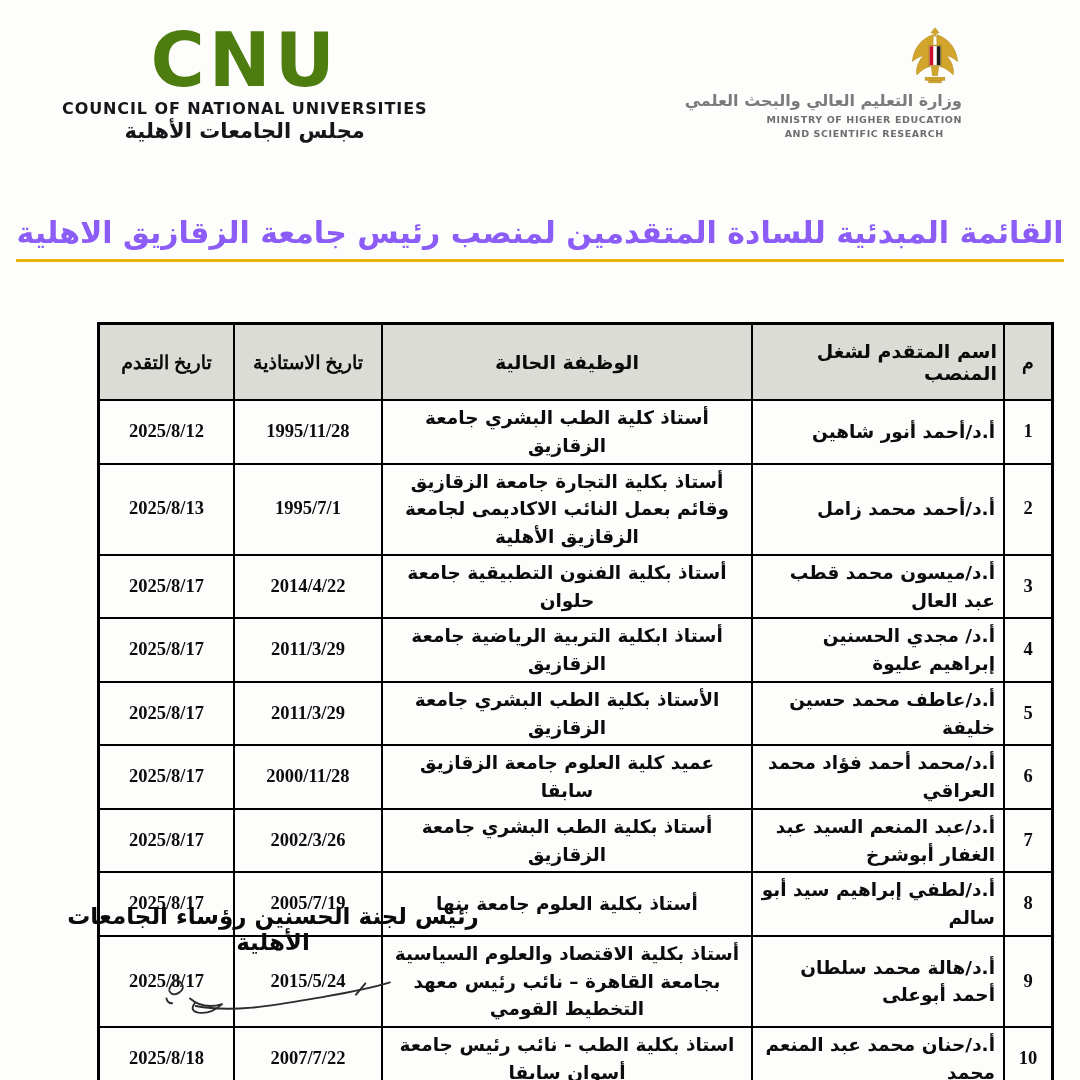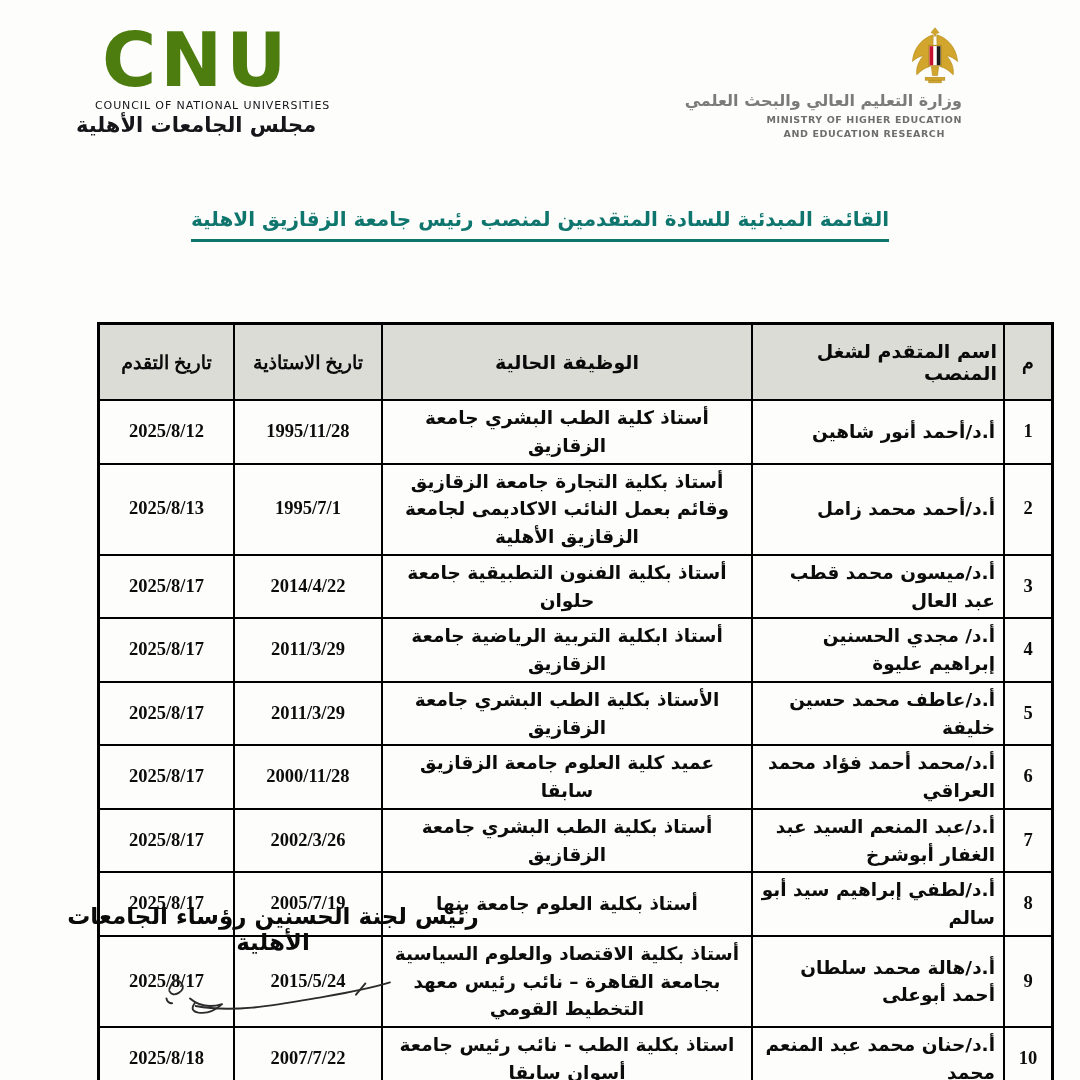--- a/index.html
+++ b/index.html
@@ -6,31 +6,31 @@
   body{
     width:1080px;height:1080px;background:#ffffff;position:relative;
     font-family:"DejaVu Sans", sans-serif;color:#0c0c0c;overflow:hidden;
   }
   .page{position:absolute;inset:0;background:#fdfdfc;}
 
   
   .top{position:absolute;top:26px;left:62px;right:118px;display:flex;justify-content:space-between;align-items:flex-start;}
   .cnu{display:flex;flex-direction:column;align-items:center;}
   .cnu-acronym{font-size:74px;font-weight:800;letter-spacing:4px;line-height:.92;color:#4d7c0f;}
-  .cnu-en{font-size:11px;font-weight:400;letter-spacing:.9px;margin-top:5px;color:#15151a;white-space:nowrap;margin-left:33px;}
+  .cnu-en{font-size:16px;font-weight:700;letter-spacing:.9px;margin-top:5px;color:#15151a;white-space:nowrap;}
   .cnu-ar{font-size:21px;font-weight:700;margin-top:1px;color:#15151a;}
   .ministry{display:flex;flex-direction:column;align-items:flex-end;width:250px;}
   .eagle{display:block;}
   .min-ar{font-size:16px;font-weight:700;color:#7b7b7b;margin-top:3px;white-space:nowrap;}
   .min-en{font-size:9.5px;font-weight:700;color:#6e6e6e;letter-spacing:.6px;line-height:1.45;text-align:center;margin-top:3px;}
 
   
   .title-wrap{position:absolute;top:193px;left:0;right:0;text-align:center;}
-  .title{display:inline-block;font-size:20px;font-weight:800;color:#0f766e;
-         border-bottom:3px solid #0f766e;padding-bottom:7px;line-height:1.3;}
+  .title{display:inline-block;font-size:30px;font-weight:800;color:#8b5cf6;
+         border-bottom:3px solid #eab308;padding-bottom:7px;line-height:1.3;}
 
   
   table.applicants{position:absolute;top:322px;left:97px;width:887px;border-collapse:collapse;
          border:3px solid #000;table-layout:fixed;}
   .applicants th,.applicants td{border:2px solid #000;font-weight:700;vertical-align:middle;}
   .applicants thead th{background:#dcdcd6;font-size:19px;padding:15px 6px;color:#0a0a0a;}
   .applicants td{padding:3px 8px;font-size:18.5px;line-height:1.5;}
   .c-idx{width:34px;text-align:center;font-family:"Liberation Serif", serif;font-size:20px;}
   .c-name{width:238px;text-align:right;}
   .c-pos{width:356px;text-align:center;}
@@ -71,21 +71,21 @@
         <rect x="32" y="22.8" width="4.2" height="21.4" fill="#1a1a1a"></rect>
 
         <path d="M26 46 h8 l-1.2 10 h-5.6 Z" fill="#d2a62c" stroke="#b88d1e" stroke-width="0.8"></path>
 
         <rect x="19" y="58" width="22" height="3.2" fill="#d2a62c" stroke="#b88d1e" stroke-width="0.8"></rect>
         <rect x="23" y="61.5" width="14" height="2.6" fill="#d2a62c" stroke="#b88d1e" stroke-width="0.8"></rect>
       </svg>
       <div class="min-ar" dir="rtl">وزارة التعليم العالي والبحث العلمي</div>
       <div class="min-en">
         <div>MINISTRY OF HIGHER EDUCATION</div>
-        <div>AND EDUCATION RESEARCH</div>
+        <div>AND SCIENTIFIC RESEARCH</div>
       </div>
     </div>
   </div>
 
   <div class="title-wrap">
     <h1 class="title" dir="rtl">القائمة المبدئية للسادة المتقدمين لمنصب رئيس جامعة الزقازيق الاهلية</h1>
   </div>
 
   <table class="applicants" dir="rtl">
     <thead>

